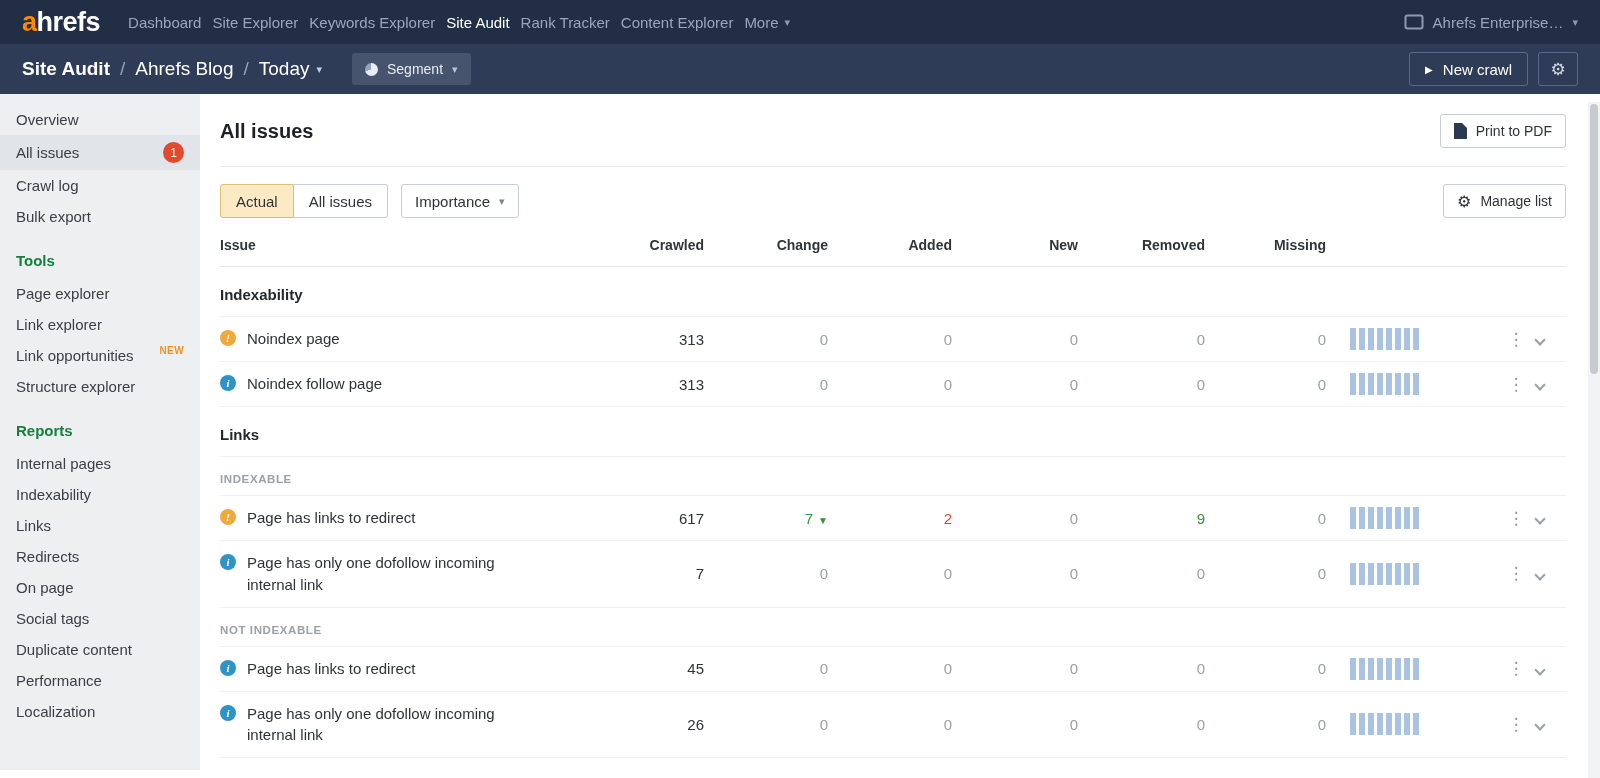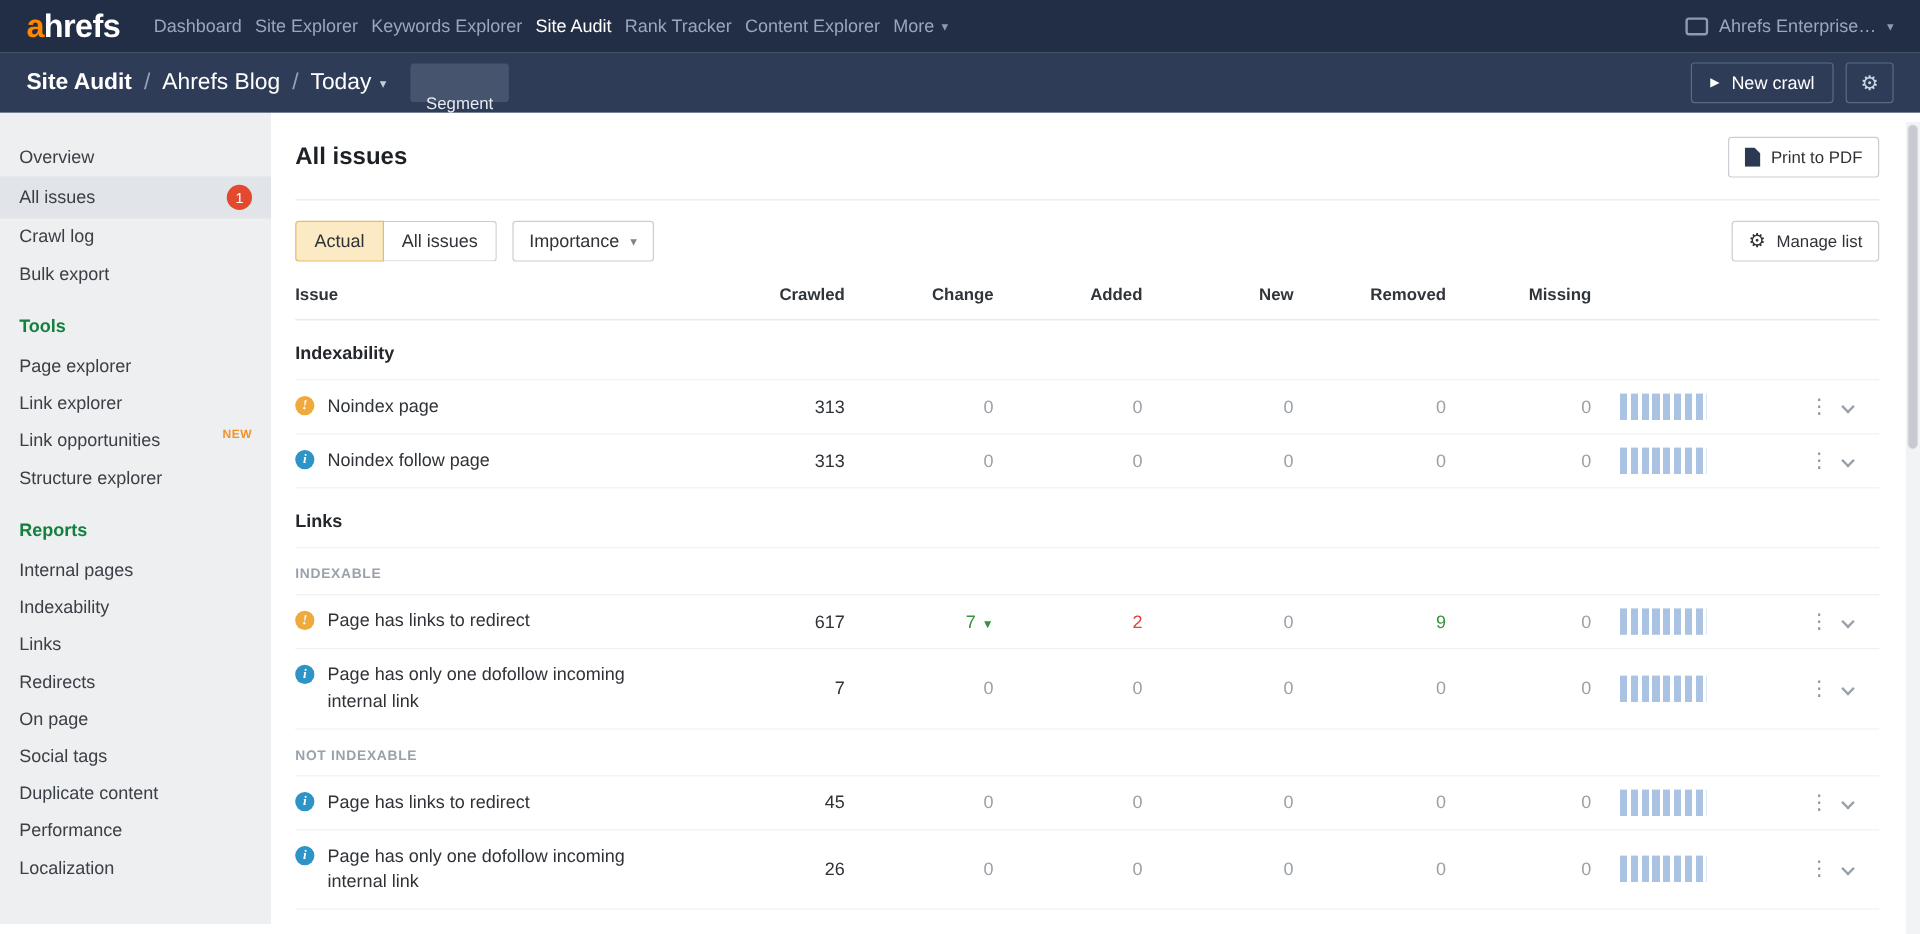--- a/index.html
+++ b/index.html
@@ -17,33 +17,33 @@
   .caret { font-size: 11px; color: #8d9ab0; }
   .topnav-right { display: flex; align-items: center; gap: 9px; color: #9aa7bb; font-size: 15px; }
 
   
   .subnav { height: 50px; background: #2e3c58; display: flex; align-items: center; padding: 0 22px; }
   .breadcrumb { display: flex; align-items: center; color: #fff; font-size: 19px; gap: 10px; }
   .bc-item { cursor: pointer; display: flex; align-items: center; }
   .bc-item.bold { font-weight: 700; }
   .bc-sep { color: #93a2bd; }
   .bc-item .caret { color: #c3cddd; margin-left: 7px; }
-  .segment-btn { margin-left: 20px; background: #46546e; color: #e6ebf2; border: none; border-radius: 3px; height: 32px; padding: 16px 13px; display: flex; align-items: center; gap: 9px; font-size: 14px; cursor: pointer; flex-direction: column; }
+  .segment-btn { margin-left: 30px; background: #46546e; color: #e6ebf2; border: none; border-radius: 3px; height: 32px; padding: 0 13px; display: flex; align-items: center; gap: 9px; font-size: 14px; cursor: pointer; }
   .segment-btn .caret { color: #b8c3d5; }
   .pie { width: 13px; height: 13px; border-radius: 50%; background: conic-gradient(#e8edf4 0 255deg, #96a4ba 255deg 360deg); }
   .subnav-right { margin-left: auto; display: flex; align-items: center; gap: 10px; }
   .new-crawl-btn { background: transparent; border: 1px solid #5a6a86; border-radius: 3px; color: #fff; height: 34px; padding: 0 15px; font-size: 15px; display: flex; align-items: center; gap: 10px; cursor: pointer; font-family: inherit; }
   .play { font-size: 10px; color: #fff; }
   .gear-btn { background: transparent; border: 1px solid #5a6a86; border-radius: 3px; color: #cdd6e3; width: 40px; height: 34px; font-size: 17px; cursor: pointer; display: flex; align-items: center; justify-content: center; }
 
   
   .content { display: flex; height: 676px; }
 
   
-  .sidebar { width: 226px; background: #edeff1; padding-top: 22px; flex-shrink: 0; overflow: hidden; }
+  .sidebar { width: 200px; background: #edeff1; padding-top: 10px; flex-shrink: 0; overflow: hidden; }
   .sb-item { padding: 7px 16px; font-size: 15px; color: #3b4046; cursor: pointer; display: flex; align-items: center; }
   .sb-item.active { background: #e1e4e8; }
   .sb-label { flex: 1; }
   .sb-badge { background: #e2492f; color: #fff; width: 21px; height: 21px; border-radius: 50%; font-size: 12px; display: flex; align-items: center; justify-content: center; }
   .sb-tag { color: #f39222; font-size: 10px; font-weight: 700; letter-spacing: .4px; position: relative; top: -5px; }
   .sb-header { padding: 20px 16px 9px; font-size: 15px; font-weight: 700; color: #15803d; }
 
   
   .main { flex: 1; background: #fff; padding: 0 34px 0 20px; overflow: hidden; position: relative; }
   .main-header { display: flex; align-items: center; justify-content: space-between; padding: 20px 0 18px; border-bottom: 1px solid #e7e9eb; }

